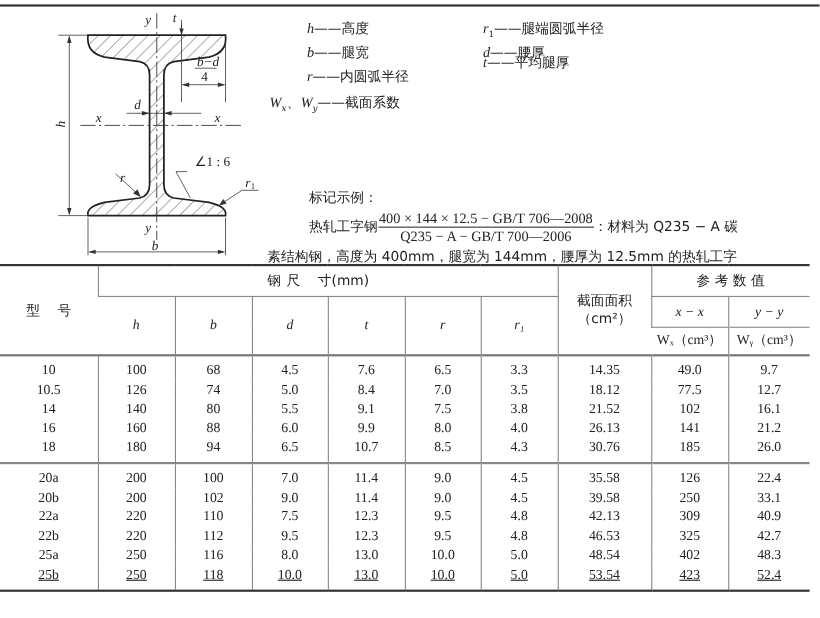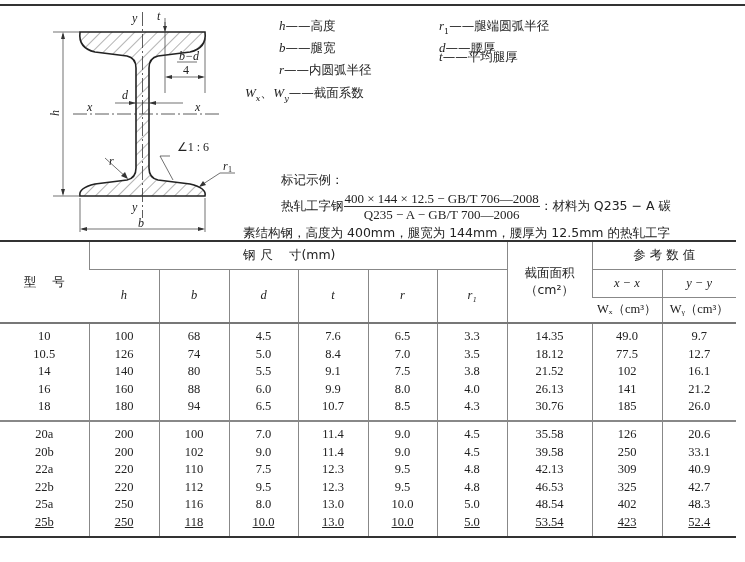--- a/index.html
+++ b/index.html
@@ -213,21 +213,21 @@
       <tr class="first">
         <td>20a</td>
         <td>200</td>
         <td>100</td>
         <td>7.0</td>
         <td>11.4</td>
         <td>9.0</td>
         <td>4.5</td>
         <td>35.58</td>
         <td>126</td>
-        <td>20.6</td>
+        <td>22.4</td>
       </tr>
       <tr>
         <td>20b</td>
         <td>200</td>
         <td>102</td>
         <td>9.0</td>
         <td>11.4</td>
         <td>9.0</td>
         <td>4.5</td>
         <td>39.58</td>

